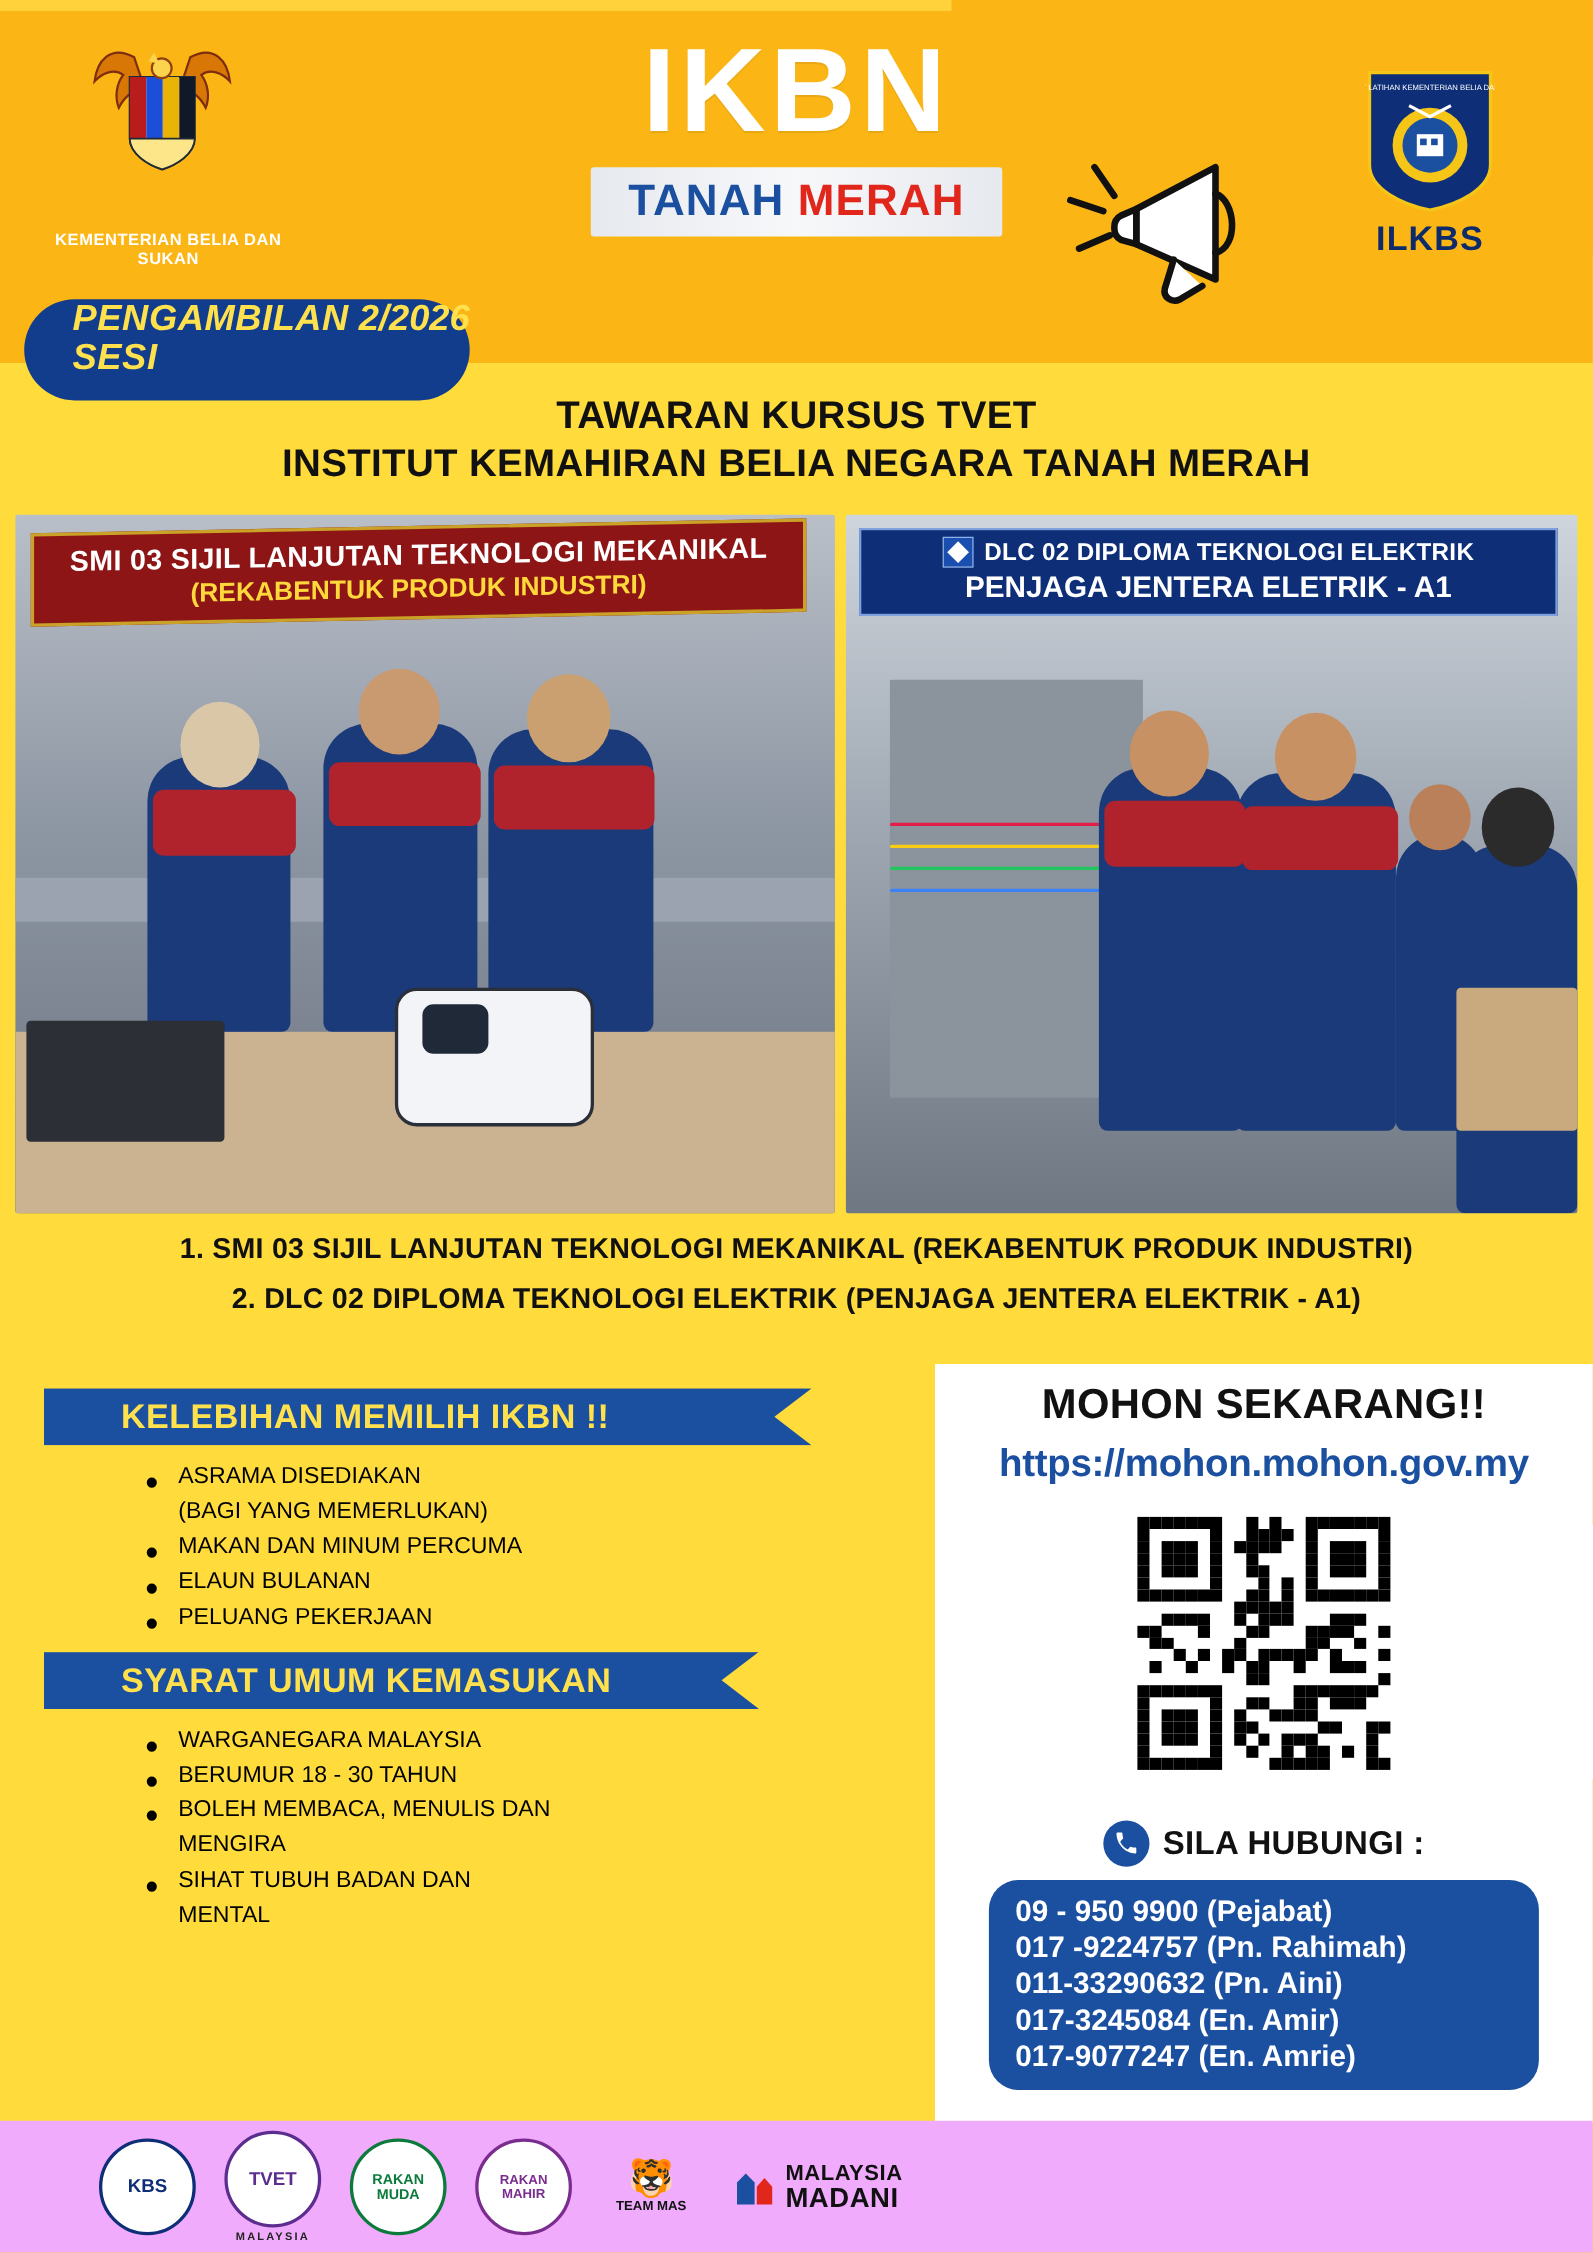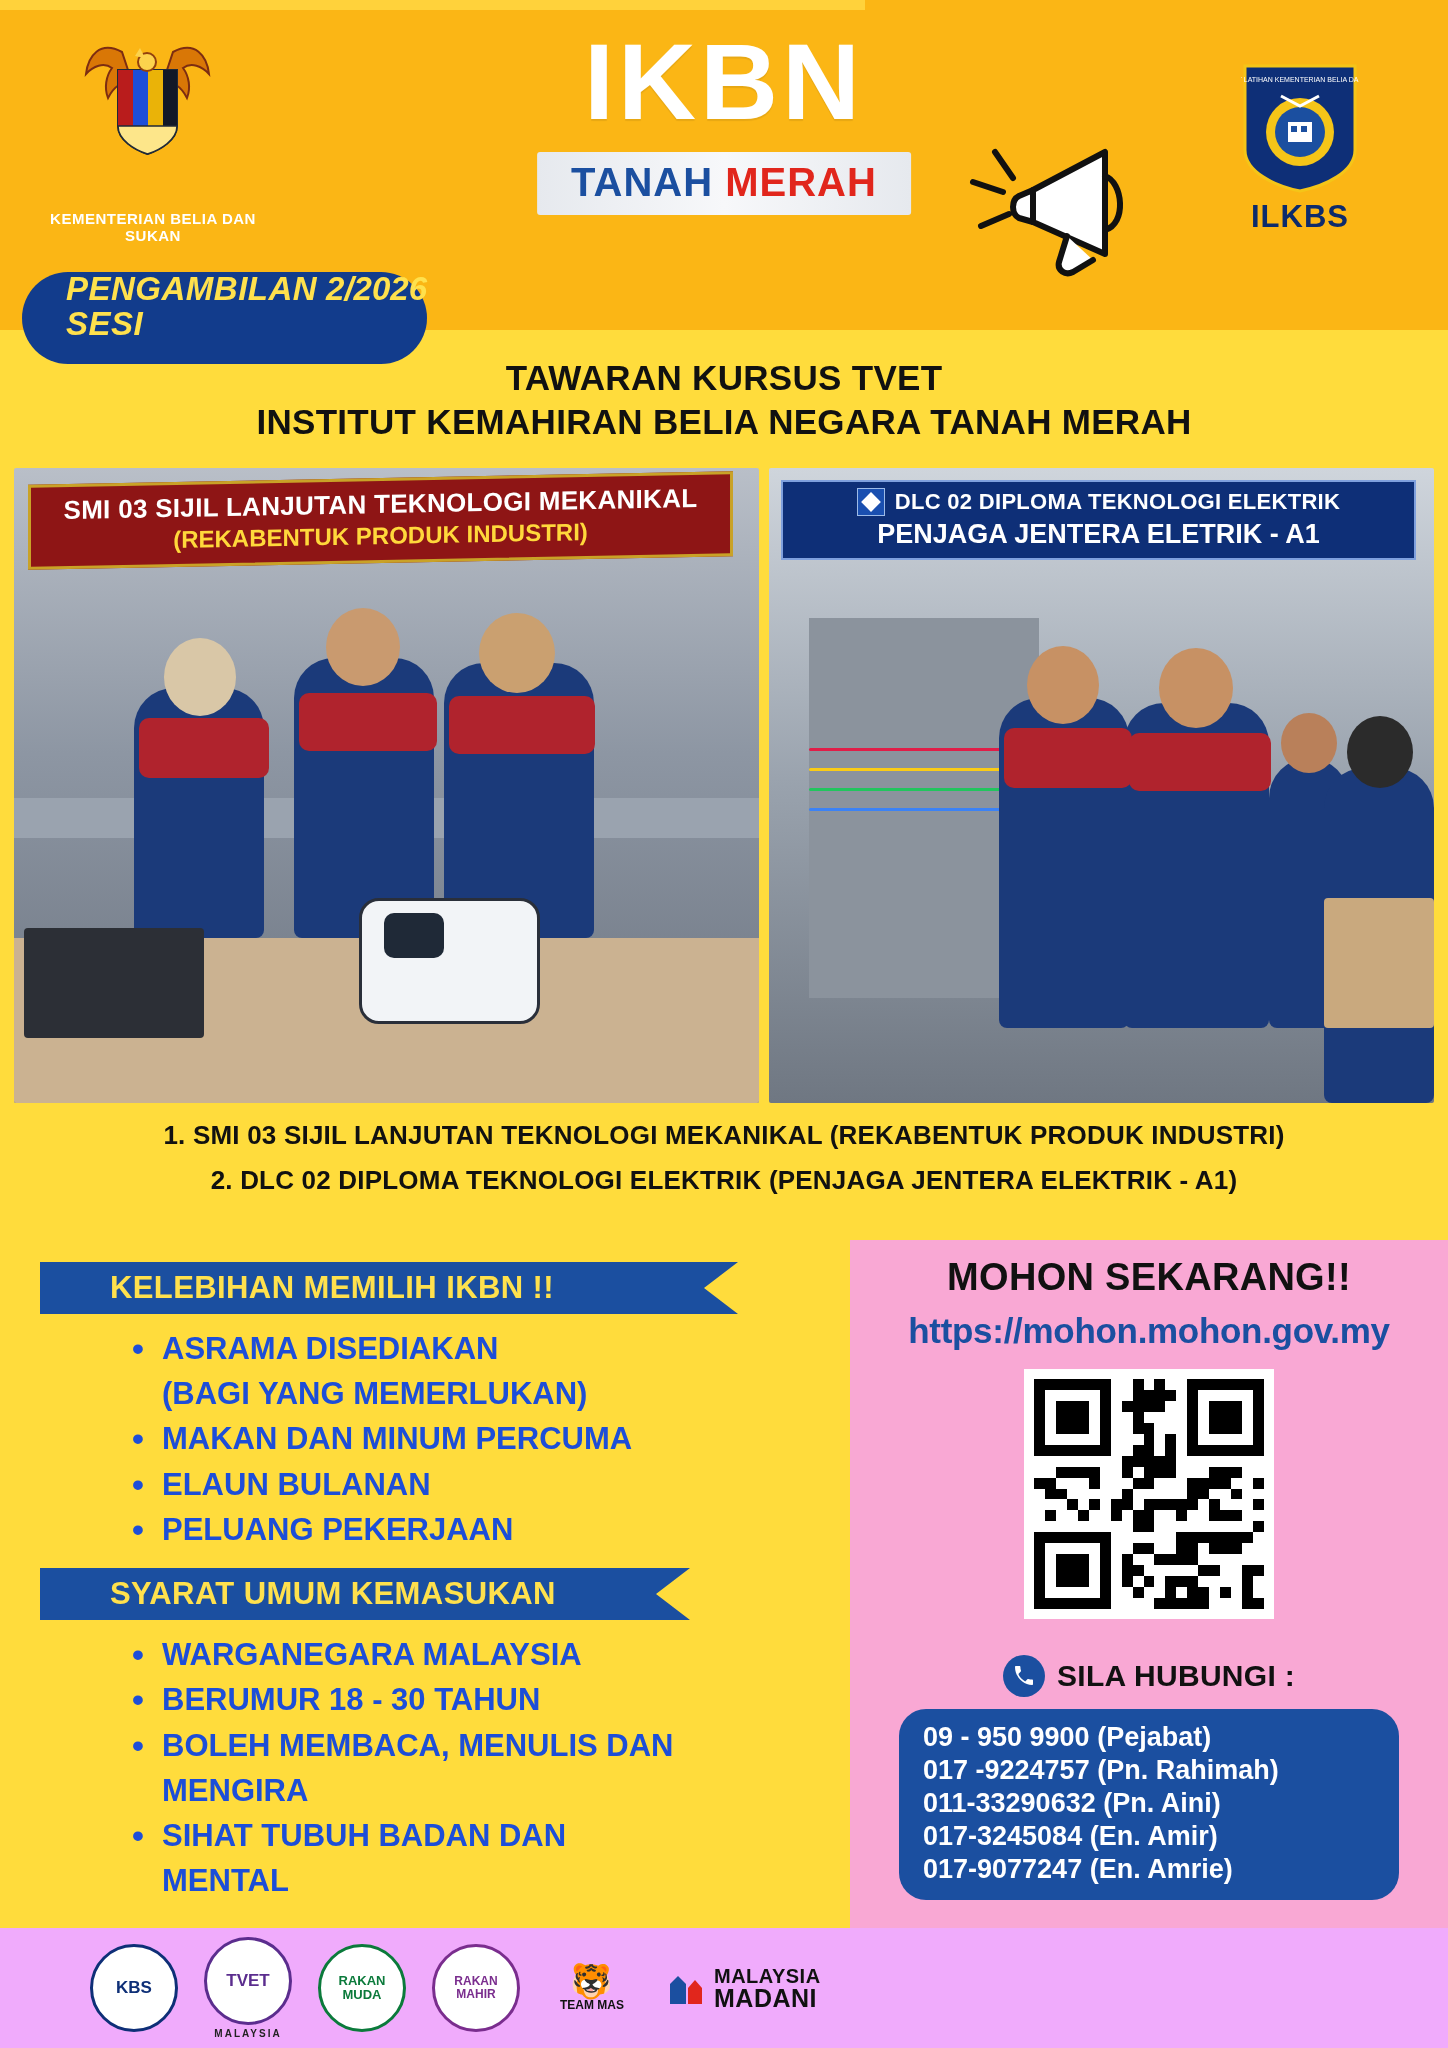--- a/index.html
+++ b/index.html
@@ -137,38 +137,38 @@
   .course-list{
     position:absolute;left:0;right:0;top:1120px;text-align:center;
   }
   .course-list .item{
     font-size:26px;font-weight:bold;color:#111;margin-bottom:14px;letter-spacing:.2px;
   }
 
   
   .lower{position:absolute;left:0;top:1240px;width:1448px;height:690px;}
   .lower-left{position:absolute;left:0;top:0;width:850px;height:690px;background:#FFDC3C;}
-  .lower-right{position:absolute;left:850px;top:0;width:598px;height:690px;background:#f9a8d4;}
+  .lower-right{position:absolute;left:850px;top:0;width:598px;height:690px;background:#ffffff;}
 
   .ribbon{
     position:relative;height:52px;display:flex;align-items:center;
     background:#1b4fa0;
     color:#ffe14d;
     font-size:31px;font-weight:bold;
     padding-left:70px;
     letter-spacing:.4px;
   }
   .ribbon.r1{width:628px;margin-left:40px;margin-top:22px;
     clip-path:polygon(0 0,100% 0,calc(100% - 34px) 50%,100% 100%,0 100%,0 100%);}
   .ribbon.r2{width:580px;margin-left:40px;margin-top:18px;
     clip-path:polygon(0 0,100% 0,calc(100% - 34px) 50%,100% 100%,0 100%,0 100%);}
 
   .bullets{margin:14px 0 0 92px;}
   .bullets li{
-    font-size:31px;font-weight:bold;color:#1d4ed8;line-height:1.33;margin-bottom:4px;
+    font-size:21px;font-weight:normal;color:#000000;line-height:1.33;margin-bottom:4px;
     list-style:none;position:relative;padding-left:30px;
   }
   .bullets li:before{content:"•";position:absolute;left:0;top:-2px;font-size:34px;}
   .bullets li.cont:before{content:"";}
   .bullets li.cont{padding-left:30px;}
 
   
   .mohon{
     text-align:center;font-size:38px;font-weight:bold;color:#111;margin-top:16px;letter-spacing:.3px;
   }

